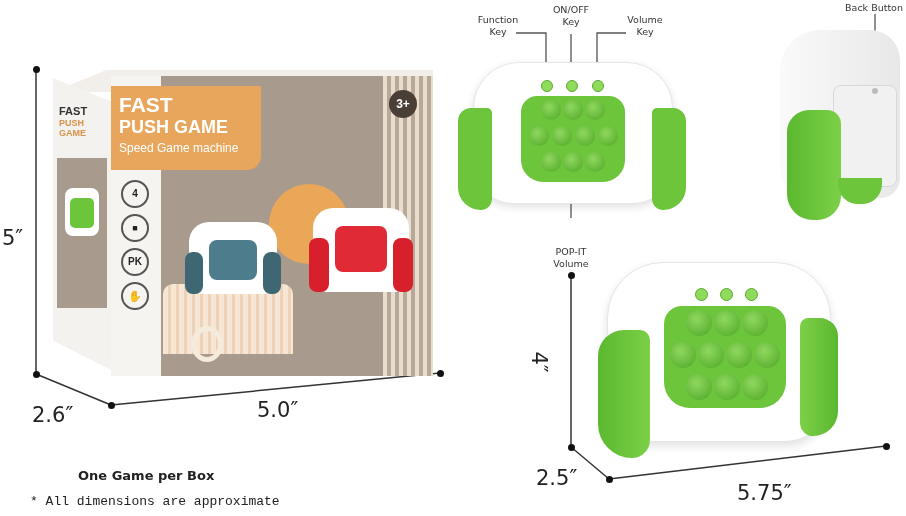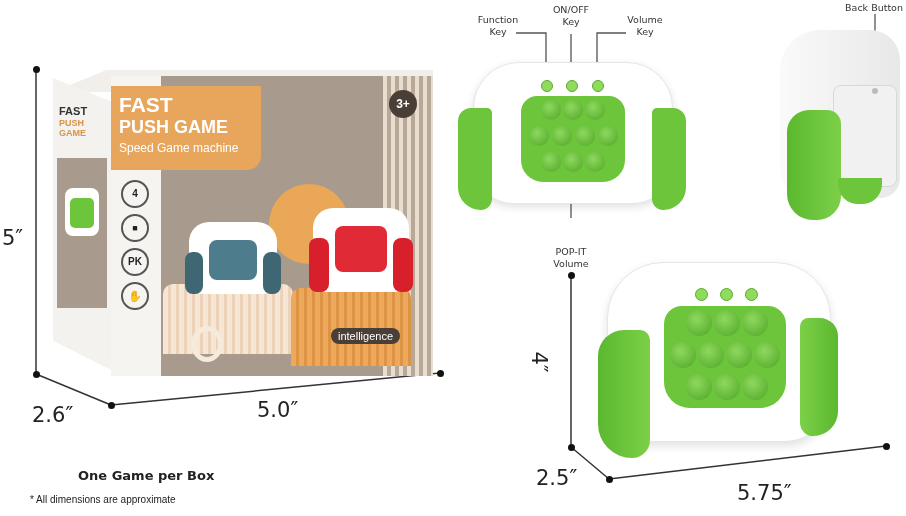--- a/index.html
+++ b/index.html
@@ -67,23 +67,20 @@
     <div class="abs" style="left:278px;top:14px;width:28px;height:28px;border-radius:50%;background:#4a3f37;color:#fff;font-size:12px;font-weight:bold;text-align:center;line-height:28px;">3+</div>
 
     <div class="abs" style="left:10px;top:104px;width:24px;height:24px;border:2px solid #555;border-radius:50%;font-size:10px;text-align:center;line-height:24px;font-weight:bold;">4</div>
     <div class="abs" style="left:10px;top:138px;width:24px;height:24px;border:2px solid #555;border-radius:50%;font-size:9px;text-align:center;line-height:24px;">■</div>
     <div class="abs" style="left:10px;top:172px;width:24px;height:24px;border:2px solid #555;border-radius:50%;font-size:10px;text-align:center;line-height:24px;font-weight:bold;">PK</div>
     <div class="abs" style="left:10px;top:206px;width:24px;height:24px;border:2px solid #555;border-radius:50%;font-size:11px;text-align:center;line-height:24px;">✋</div>
 
     <div class="abs" style="left:158px;top:108px;width:80px;height:80px;border-radius:50%;background:#eaa757;"></div>
 
     <div class="abs" style="left:52px;top:208px;width:130px;height:70px;background:repeating-linear-gradient(90deg,#f7e6d3 0 5px,#ebd2b8 5px 8px);border-radius:10px 10px 0 0;"></div>
-    <div class="abs" style="left:180px;top:212px;width:120px;height:78px;background:repeating-linear-gradient(90deg,#eda85c 0 5px,#dd9344 5px 8px);border-radius:10px 10px 0 0;">
-      <div class="abs" style="left:40px;top:40px;padding:2px 7px;background:#4a3f37;color:#fff;border-radius:10px;font-size:11px;">intelligence</div>
-    </div>
 
     <div class="abs" style="left:80px;top:250px;width:22px;height:26px;border:5px solid #f5ebdc;border-radius:50%;"></div>
 
     <div class="abs" style="left:78px;top:146px;width:88px;height:72px;background:#fff;border-radius:20px 20px 14px 14px;">
       <div class="abs" style="left:-4px;top:30px;width:18px;height:42px;background:#3f6673;border-radius:8px;"></div>
       <div class="abs" style="left:74px;top:30px;width:18px;height:42px;background:#3f6673;border-radius:8px;"></div>
       <div class="abs" style="left:20px;top:18px;width:48px;height:40px;background:#4d7d8d;border-radius:8px;"></div>
     </div>
 
     <div class="abs" style="left:202px;top:132px;width:96px;height:84px;background:#fff;border-radius:20px 20px 14px 14px;">
@@ -92,21 +89,21 @@
       <div class="abs" style="left:22px;top:18px;width:52px;height:46px;background:#e02a36;border-radius:8px;"></div>
     </div>
   </div>
 </div>
 
 <div class="abs dim" style="left:2px;top:226px;">5″</div>
 <div class="abs dim" style="left:32px;top:403px;">2.6″</div>
 <div class="abs dim" style="left:257px;top:398px;">5.0″</div>
 
 <div class="abs" style="left:78px;top:468px;font-size:13px;font-weight:bold;font-family:'DejaVu Sans',sans-serif;">One Game per Box</div>
-<div class="abs" style="left:30px;top:494px;font-size:10px;font-family:Liberation Sans, sans-serif;">* All dimensions are approximate</div>
+<div class="abs" style="left:30px;top:494px;font-size:13px;font-family:Liberation Mono, monospace;">* All dimensions are approximate</div>
 
 <div>
   <div class="abs" style="left:473px;top:62px;width:198px;height:140px;background:#fff;border:1px solid #e6e6e6;border-radius:46px 46px 40px 40px;box-shadow:0 3px 8px rgba(0,0,0,0.12);"></div>
   <div class="abs" style="left:458px;top:108px;width:34px;height:102px;background:#6cc53a;border-radius:16px 6px 14px 28px;"></div>
   <div class="abs" style="left:652px;top:108px;width:34px;height:102px;background:#6cc53a;border-radius:6px 16px 28px 14px;"></div>
   <div class="abs" style="left:541px;top:80px;width:10px;height:10px;border-radius:50%;background:#8fdc5c;border:1px solid #5aa92e;"></div>
   <div class="abs" style="left:566px;top:80px;width:10px;height:10px;border-radius:50%;background:#8fdc5c;border:1px solid #5aa92e;"></div>
   <div class="abs" style="left:592px;top:80px;width:10px;height:10px;border-radius:50%;background:#8fdc5c;border:1px solid #5aa92e;"></div>
   <div class="abs" style="left:521px;top:96px;width:104px;height:86px;background:#6cc53a;border-radius:16px 16px 22px 22px;">
     <div class="abs" style="left:20px;top:4px;width:20px;height:20px;border-radius:50%;background:radial-gradient(circle at 40% 35%,#8ed85e,#4ea626);"></div>

